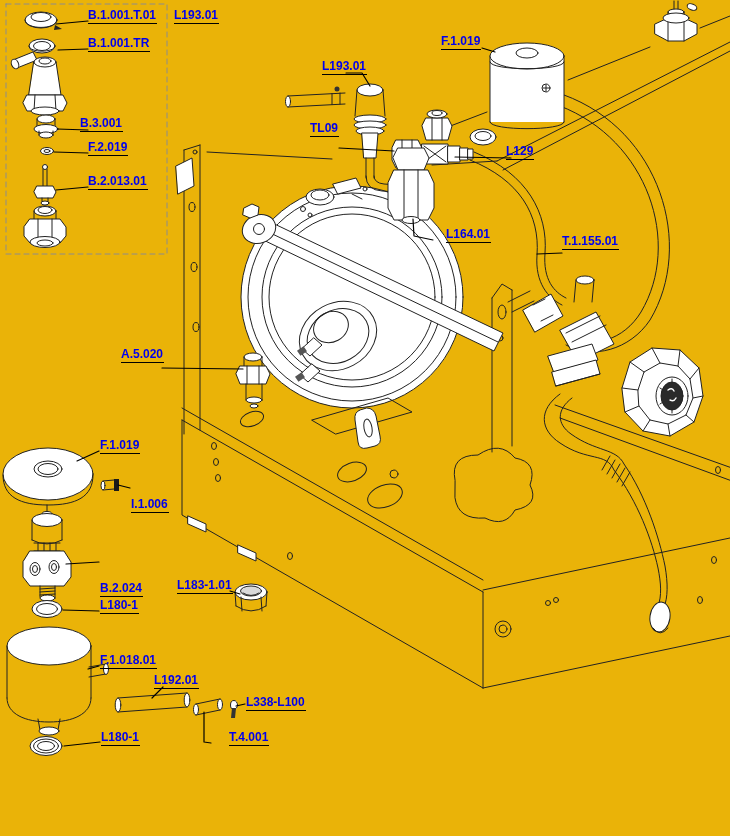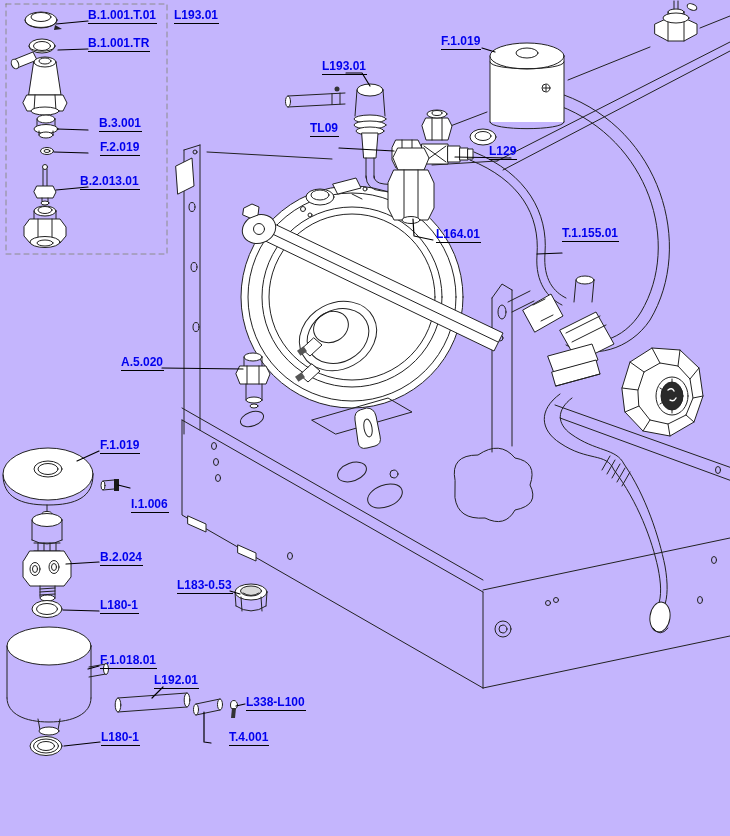--- a/index.html
+++ b/index.html
@@ -1,16 +1,16 @@
 <!DOCTYPE html>
 <html><head>
 <meta charset="utf-8">
 <style>
   html,body{margin:0;padding:0;background:#fff;}
-  .stage{position:relative;width:730px;height:836px;background:#c4b5fd;overflow:hidden;
+  .stage{position:relative;width:730px;height:836px;background:#eab308;overflow:hidden;
          font-family:"Liberation Sans",sans-serif;}
   .stage svg{position:absolute;left:0;top:0;}
   .lbl{position:absolute;font:bold 12px "Liberation Sans",sans-serif;color:#0000EE;
        line-height:13px;white-space:nowrap;border-bottom:1.6px solid #000;
        padding:0 1px 1px 0;cursor:pointer;text-decoration:none;}
 </style>
 </head>
 <body>
 
 <div class="stage">
@@ -342,34 +342,34 @@
     <path d="M163,687 L152,698"></path>
     <path d="M236,706 L245,704"></path>
     <path d="M204,712 L204,742 L211,743"></path>
     <path d="M64,746 L100,742"></path>
   </g>
 </svg>
 
   <span class="lbl" style="left:88px;top:9px">B.1.001.T.01</span>
   <span class="lbl" style="left:174px;top:9px">L193.01</span>
   <span class="lbl" style="left:88px;top:37px">B.1.001.TR</span>
-  <span class="lbl" style="left:99px;top:117px">B.3.001</span>
-  <span class="lbl" style="left:100px;top:141px">F.2.019</span>
-  <span class="lbl" style="left:80px;top:175px">B.2.013.01</span>
+  <span class="lbl" style="left:80px;top:117px">B.3.001</span>
+  <span class="lbl" style="left:88px;top:141px">F.2.019</span>
+  <span class="lbl" style="left:88px;top:175px">B.2.013.01</span>
   <span class="lbl" style="left:322px;top:60px">L193.01</span>
   <span class="lbl" style="left:441px;top:35px">F.1.019</span>
   <span class="lbl" style="left:310px;top:122px">TL09</span>
-  <span class="lbl" style="left:489px;top:145px">L129</span>
-  <span class="lbl" style="left:436px;top:228px">L164.01</span>
-  <span class="lbl" style="left:562px;top:227px">T.1.155.01</span>
-  <span class="lbl" style="left:121px;top:356px">A.5.020</span>
+  <span class="lbl" style="left:506px;top:145px">L129</span>
+  <span class="lbl" style="left:446px;top:228px">L164.01</span>
+  <span class="lbl" style="left:562px;top:235px">T.1.155.01</span>
+  <span class="lbl" style="left:121px;top:348px">A.5.020</span>
   <span class="lbl" style="left:100px;top:439px">F.1.019</span>
   <span class="lbl" style="left:131px;top:498px">I.1.006</span>
-  <span class="lbl" style="left:100px;top:551px">B.2.024</span>
+  <span class="lbl" style="left:100px;top:582px">B.2.024</span>
   <span class="lbl" style="left:100px;top:599px">L180-1</span>
-  <span class="lbl" style="left:177px;top:579px">L183-0.53</span>
+  <span class="lbl" style="left:177px;top:579px">L183-1.01</span>
   <span class="lbl" style="left:100px;top:654px">F.1.018.01</span>
   <span class="lbl" style="left:154px;top:674px">L192.01</span>
   <span class="lbl" style="left:246px;top:696px">L338-L100</span>
   <span class="lbl" style="left:229px;top:731px">T.4.001</span>
   <span class="lbl" style="left:101px;top:731px">L180-1</span>
 
 </div>
 
 </body></html>

